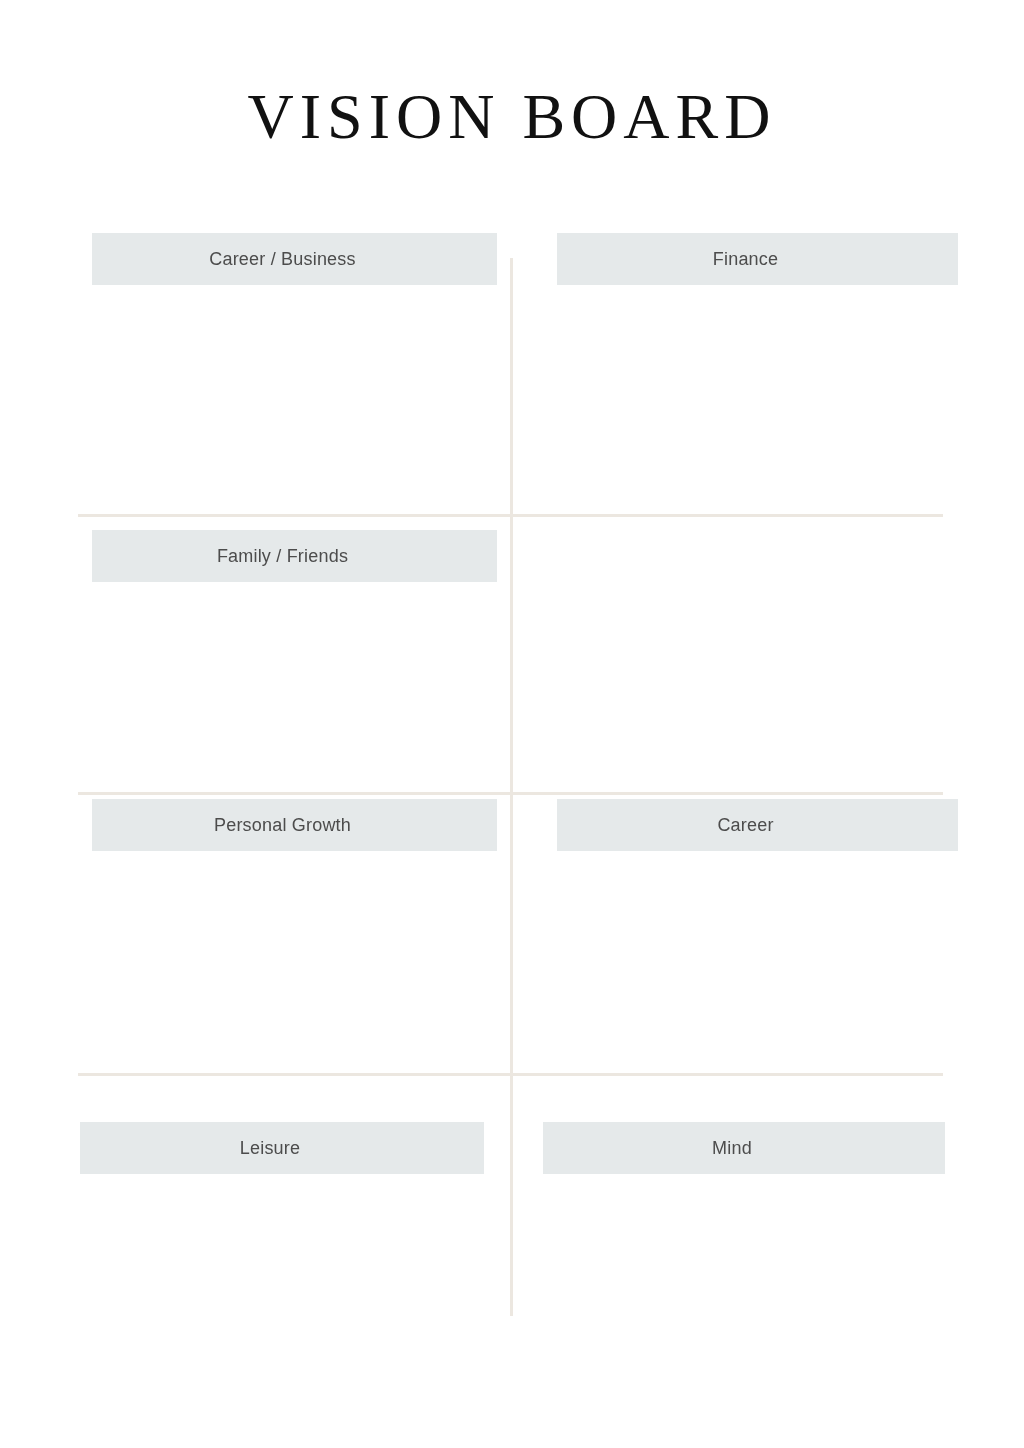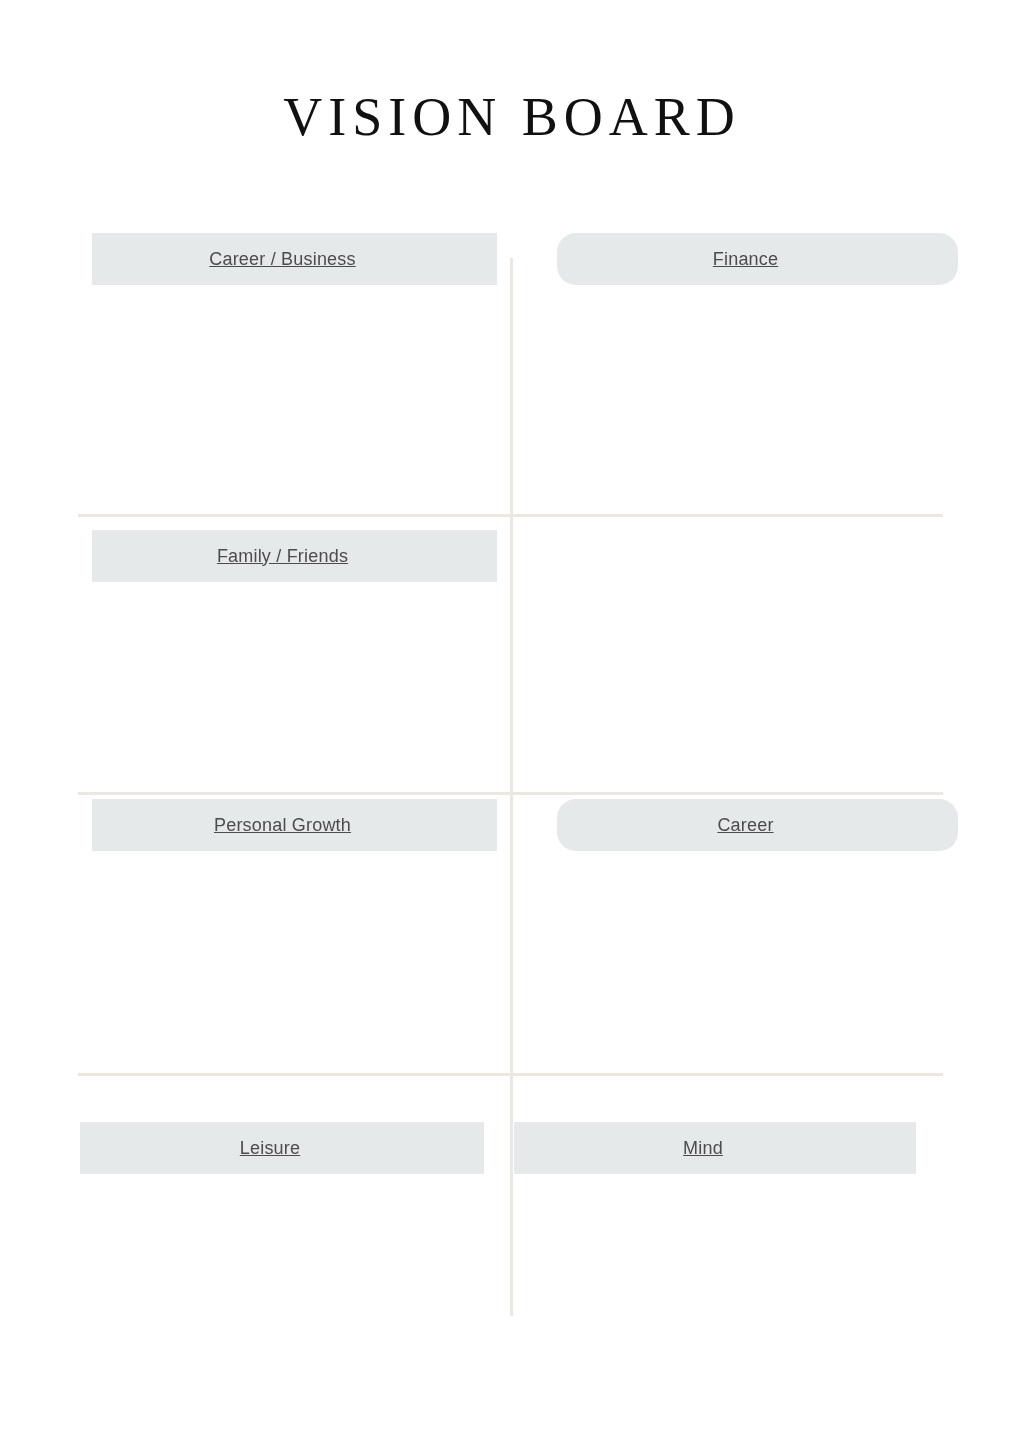--- a/index.html
+++ b/index.html
@@ -20,21 +20,21 @@
   }
 
   
   .board-title {
     position: absolute;
     left: 0;
     top: 82px;
     width: 1024px;
     text-align: center;
     font-family: "Liberation Serif", serif;
-    font-size: 54px;
+    font-size: 64px;
     line-height: 70px;
     letter-spacing: 6px;
     color: #111111;
     font-weight: 400;
     white-space: nowrap;
   }
 
   
   .h-divider {
     position: absolute;
@@ -64,30 +64,29 @@
     justify-content: center;
     font-family: "Liberation Sans", sans-serif;
     font-size: 18px;
     color: #4c4c4c;
     letter-spacing: 0.2px;
     white-space: nowrap;
   }
   .section-label .label-text {
     display: block;
     transform: translateX(-12px);
-    text-decoration: underline;
   }
 
   
   .chip-l { left: 92px; width: 405px; }
   
-  .chip-r { left: 557px; width: 401px; border-radius: 19px; }
+  .chip-r { left: 557px; width: 401px; }
   
   .chip-l4 { left: 80px; width: 404px; }
-  .chip-r4 { left: 514px; width: 402px; }
+  .chip-r4 { left: 543px; width: 402px; }
 
   .row1 { top: 233px; }
   .row2 { top: 530px; }
   .row3 { top: 799px; }
   .row4 { top: 1094px; margin-top: 28px; }
 
   
   .section-area {
     position: absolute;
     background: transparent;

